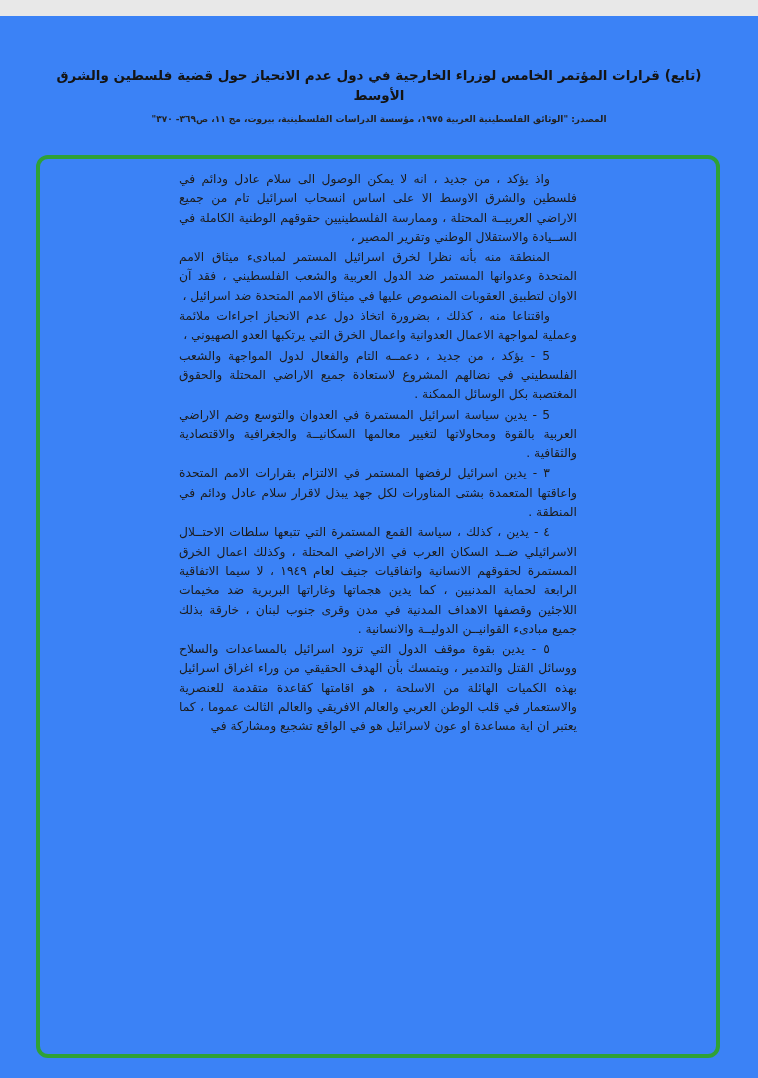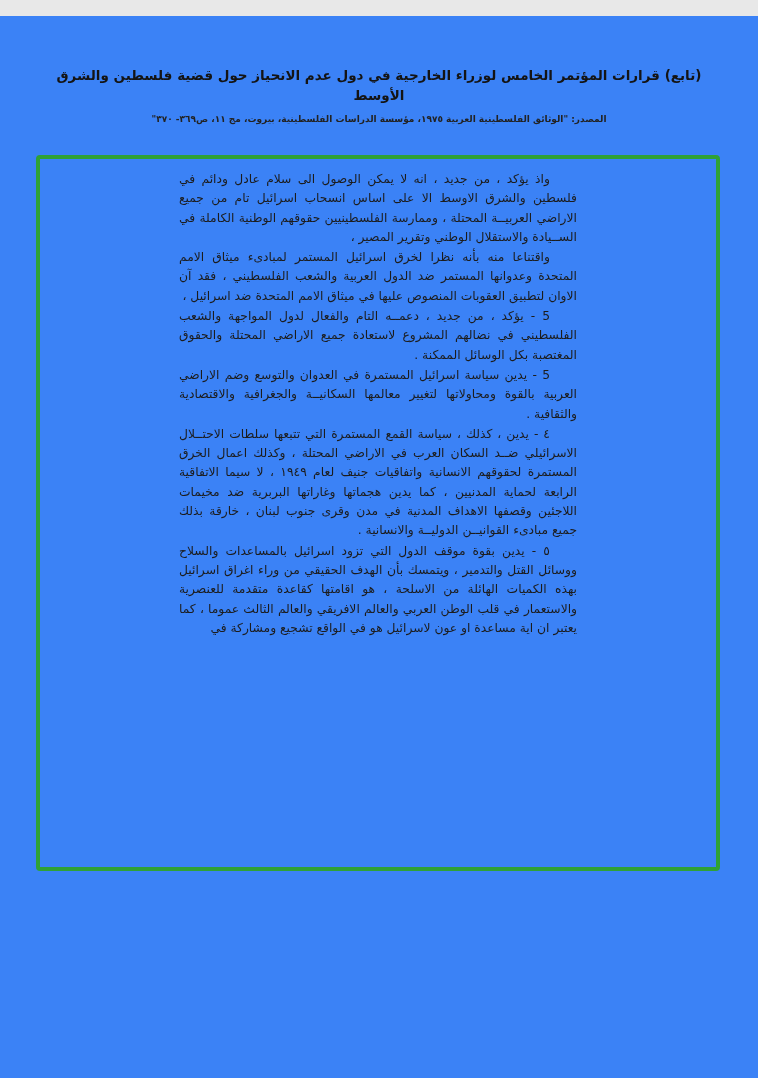--- a/index.html
+++ b/index.html
@@ -29,23 +29,23 @@
     margin: 9px 70px 0;
     font-size: 9px;
     font-weight: bold;
     color: #222222;
   }
   .green-box {
     position: absolute;
     left: 36px;
     top: 139px;
     width: 684px;
-    height: 716px;
+    height: 903px;
     border: 4px solid var(--accent, #2fa136);
-    border-radius: 4px;
+    border-radius: 12px;
     overflow: hidden;
   }
   .text-column {
     width: 398px;
     margin: 11px auto 0;
     font-size: 12.3px;
     line-height: 19.3px;
     text-align: justify;
     color: #1c1c1c;
   }
@@ -70,23 +70,25 @@
 <div class="page">
 
   <div class="header">
     <h1 class="doc-title">(تابع) قرارات المؤتمر الخامس لوزراء الخارجية في دول عدم الانحياز حول قضية فلسطين والشرق الأوسط</h1>
     <div class="source-line">المصدر: "الوثائق الفلسطينية العربية ١٩٧٥، مؤسسة الدراسات الفلسطينية، بيروت، مج ١١، ص٣٦٩- ٣٧٠"</div>
   </div>
 
   <div class="green-box">
     <div class="text-column">
       <p>واذ يؤكد ، من جديد ، انه لا يمكن الوصول الى سلام عادل ودائم في فلسطين والشرق الاوسط الا على اساس انسحاب اسرائيل تام من جميع الاراضي العربيــة المحتلة ، وممارسة الفلسطينيين حقوقهم الوطنية الكاملة في الســيادة والاستقلال الوطني وتقرير المصير ،</p>
-      <p>واقتناعا منه بأنه نظرا لخرق اسرائيل المستمر لمبادىء ميثاق الامم المتحدة وعدوانها المستمر ضد الدول العربية والشعب الفلسطيني ، فقد آن الاوان لتطبيق العقوبات المنصوص عليها في ميثاق الامم المتحدة ضد اسرائيل ،</p>
+      <p>المنطقة منه بأنه نظرا لخرق اسرائيل المستمر لمبادىء ميثاق الامم المتحدة وعدوانها المستمر ضد الدول العربية والشعب الفلسطيني ، فقد آن الاوان لتطبيق العقوبات المنصوص عليها في ميثاق الامم المتحدة ضد اسرائيل ،</p>
+      <p>واقتناعا منه ، كذلك ، بضرورة اتخاذ دول عدم الانحياز اجراءات ملائمة وعملية لمواجهة الاعمال العدوانية واعمال الخرق التي يرتكبها العدو الصهيوني ،</p>
       <p>5 - يؤكد ، من جديد ، دعمــه التام والفعال لدول المواجهة والشعب الفلسطيني في نضالهم المشروع لاستعادة جميع الاراضي المحتلة والحقوق المغتصبة بكل الوسائل الممكنة .</p>
       <p>5 - يدين سياسة اسرائيل المستمرة في العدوان والتوسع وضم الاراضي العربية بالقوة ومحاولاتها لتغيير معالمها السكانيــة والجغرافية والاقتصادية والثقافية .</p>
+      <p>٣ - يدين اسرائيل لرفضها المستمر في الالتزام بقرارات الامم المتحدة واعاقتها المتعمدة بشتى المناورات لكل جهد يبذل لاقرار سلام عادل ودائم في المنطقة .</p>
       <p>٤ - يدين ، كذلك ، سياسة القمع المستمرة التي تتبعها سلطات الاحتــلال الاسرائيلي ضــد السكان العرب في الاراضي المحتلة ، وكذلك اعمال الخرق المستمرة لحقوقهم الانسانية واتفاقيات جنيف لعام ١٩٤٩ ، لا سيما الاتفاقية الرابعة لحماية المدنيين ، كما يدين هجماتها وغاراتها البربرية ضد مخيمات اللاجئين وقصفها الاهداف المدنية في مدن وقرى جنوب لبنان ، خارقة بذلك جميع مبادىء القوانيــن الدوليــة والانسانية .</p>
       <p>٥ - يدين بقوة موقف الدول التي تزود اسرائيل بالمساعدات والسلاح ووسائل القتل والتدمير ، ويتمسك بأن الهدف الحقيقي من وراء اغراق اسرائيل بهذه الكميات الهائلة من الاسلحة ، هو اقامتها كقاعدة متقدمة للعنصرية والاستعمار في قلب الوطن العربي والعالم الافريقي والعالم الثالث عموما ، كما يعتبر ان اية مساعدة او عون لاسرائيل هو في الواقع تشجيع ومشاركة في</p>
     </div>
   </div>
 
   <div class="page-number">٣</div>
 
 </div>
 
 </body></html>

